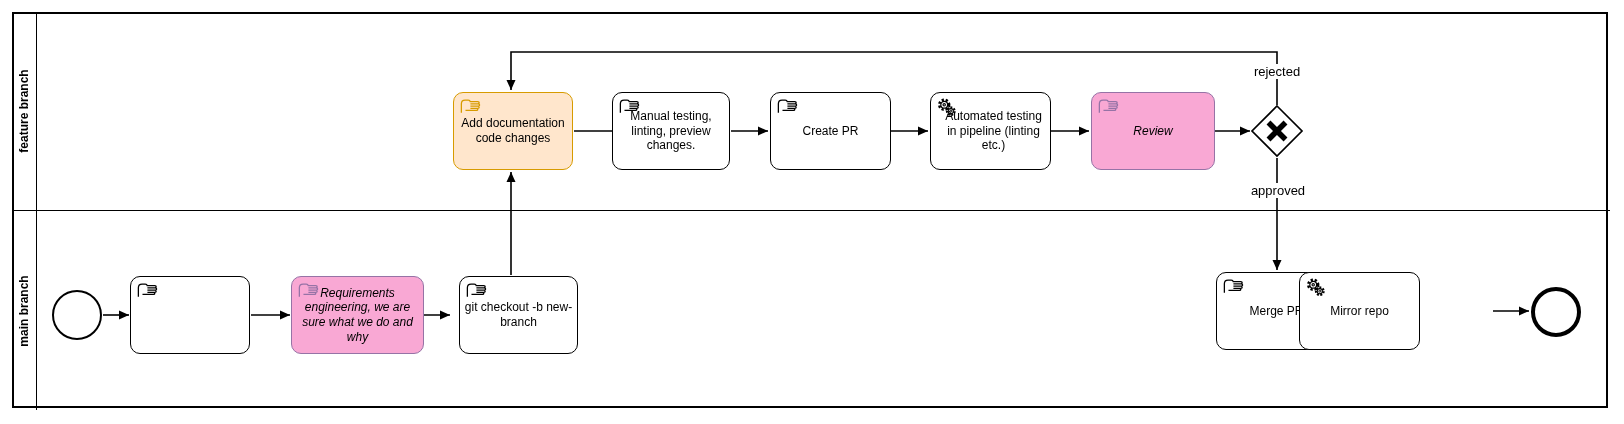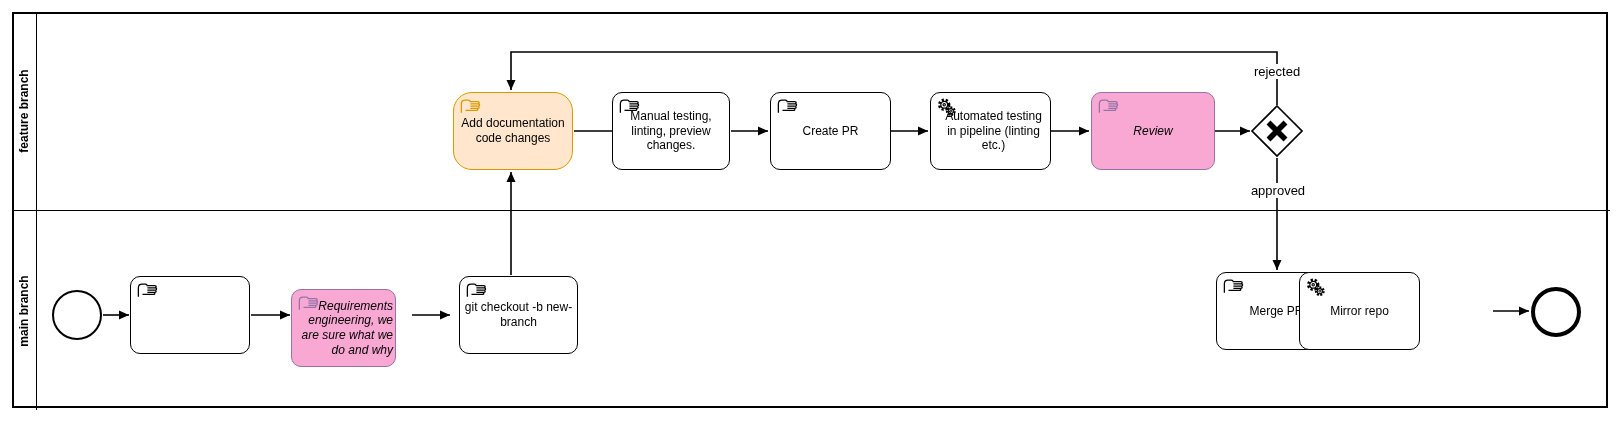--- a/index.html
+++ b/index.html
@@ -84,21 +84,21 @@
   <div class="event end" style="left:1531px;top:287px;"></div>
 
   <div class="task" style="left:130px;top:276px;width:120px;">
     <span class="icon">
       <svg width="21" height="16" viewBox="0 0 23 17">
           <path d="M1.5 16 V6 Q1.5 2 5.5 2 H9 Q11 2 11.2 3.8 H19.6 Q21 3.8 21 5 Q21 6.2 19.6 6.2 H11.4 M11.4 6.2 H20.1 Q21.5 6.2 21.5 7.4 Q21.5 8.6 20.1 8.6 H11.4 M11.4 8.6 H19.6 Q21 8.6 21 9.8 Q21 11 19.6 11 H11.4 M11.4 11 H18.1 Q19.5 11 19.5 12.2 Q19.5 13.4 18.1 13.4 H6" fill="none" stroke="currentColor" stroke-width="1.4"></path>
         </svg>
     </span>
   </div>
 
-  <div class="task purple" style="left:291px;top:289px;width:105px;text-align:right;">
+  <div class="task purple" style="left:291px;top:276px;width:133px;">
     <span class="icon">
       <svg width="21" height="16" viewBox="0 0 23 17">
           <path d="M1.5 16 V6 Q1.5 2 5.5 2 H9 Q11 2 11.2 3.8 H19.6 Q21 3.8 21 5 Q21 6.2 19.6 6.2 H11.4 M11.4 6.2 H20.1 Q21.5 6.2 21.5 7.4 Q21.5 8.6 20.1 8.6 H11.4 M11.4 8.6 H19.6 Q21 8.6 21 9.8 Q21 11 19.6 11 H11.4 M11.4 11 H18.1 Q19.5 11 19.5 12.2 Q19.5 13.4 18.1 13.4 H6" fill="none" stroke="currentColor" stroke-width="1.4"></path>
         </svg>
     </span>
     <span>Requirements engineering, we are sure what we do and why</span>
   </div>
 
   <div class="task" style="left:451px;top:276px;width:119px;margin-left:8px;">
     <span class="icon">
@@ -127,21 +127,21 @@
             <circle cx="7.2" cy="6.8" r="1.2" stroke-width="1.1"></circle>
             <circle cx="13.8" cy="13.2" r="3.8" stroke-width="2.2" stroke-dasharray="1.9 1.5"></circle>
             <circle cx="13.8" cy="13.2" r="2.6" stroke-width="1.1"></circle>
             <circle cx="13.8" cy="13.2" r="1" stroke-width="1"></circle>
           </g>
         </svg>
     </span>
     <span>Mirror repo</span>
   </div>
 
-  <div class="task orange" style="left:453px;top:92px;width:120px;border-radius:19px;">
+  <div class="task orange" style="left:453px;top:92px;width:120px;">
     <span class="icon">
       <svg width="21" height="16" viewBox="0 0 23 17">
           <path d="M1.5 16 V6 Q1.5 2 5.5 2 H9 Q11 2 11.2 3.8 H19.6 Q21 3.8 21 5 Q21 6.2 19.6 6.2 H11.4 M11.4 6.2 H20.1 Q21.5 6.2 21.5 7.4 Q21.5 8.6 20.1 8.6 H11.4 M11.4 8.6 H19.6 Q21 8.6 21 9.8 Q21 11 19.6 11 H11.4 M11.4 11 H18.1 Q19.5 11 19.5 12.2 Q19.5 13.4 18.1 13.4 H6" fill="none" stroke="currentColor" stroke-width="1.4"></path>
         </svg>
     </span>
     <span>Add documentation code changes</span>
   </div>
 
   <div class="task" style="left:612px;top:92px;width:118px;">
     <span class="icon">

